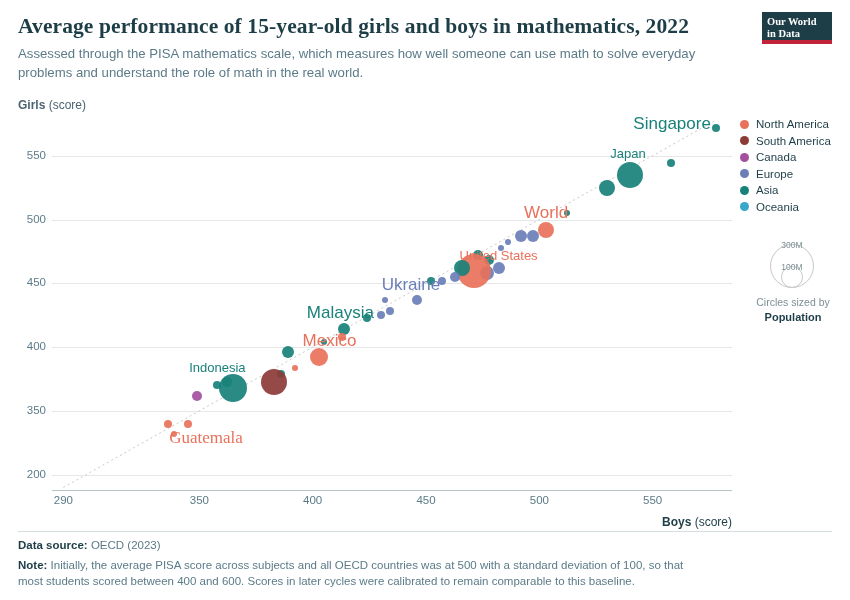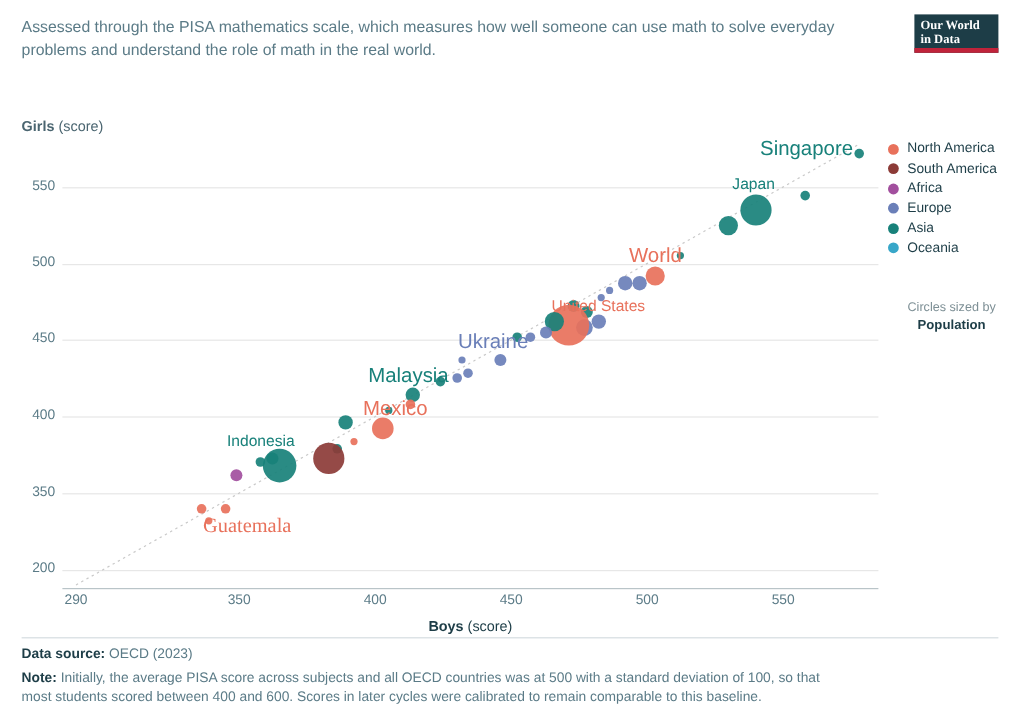--- a/index.html
+++ b/index.html
@@ -60,21 +60,21 @@
   .gridline{position:absolute;left:0;right:0;height:1px;background:#e7e7e7;}
   .ytick{
     position:absolute;left:-40px;width:34px;text-align:right;
     font-size:11.5px;color:#5b7b87;transform:translateY(-7px);
   }
   .xtick{
     position:absolute;top:374px;font-size:11.5px;color:#5b7b87;transform:translateX(-50%);
   }
   .x-axis-line{position:absolute;left:0;right:0;top:370px;height:1px;background:#b9c4c8;}
   .x-axis-title{
-    position:absolute;top:395px;left:0;width:680px;text-align:center;
+    position:absolute;top:395px;left:0;width:680px;text-align:right;
     font-size:12px;color:#1d3d47;
   }
   .x-axis-title b{font-weight:700;}
 
   .dot{
     position:absolute;border-radius:50%;
     transform:translate(-50%,-50%);
     box-sizing:border-box;
   }
   .dlabel{
@@ -118,20 +118,21 @@
   .foot-row{display:flex;justify-content:space-between;font-size:11.5px;color:#5b7b87;}
   .foot-row b{color:#1d3d47;font-weight:700;}
   .note{font-size:11.5px;color:#5b7b87;line-height:1.45;margin-top:6px;max-width:690px;}
   .note b{color:#1d3d47;font-weight:700;}
 </style>
 </head>
 <body>
 
 <div class="wrap">
 
+  <h1 class="title">Average performance of 15-year-old girls and boys in mathematics, 2022</h1>
   <p class="subtitle">Assessed through the PISA mathematics scale, which measures how well someone can use math to solve everyday problems and understand the role of math in the real world.</p>
 
   <div class="owid-logo">
     <div>Our World</div>
     <div>in Data</div>
     <div class="bar"></div>
   </div>
 
   <div class="chart-area">
     <div class="y-axis-label">
@@ -221,37 +222,43 @@
       <div class="legend-row">
         <span class="legend-dot" style="background: rgb(232, 113, 91);"></span>
         <span class="legend-label">North America</span>
       </div>
       <div class="legend-row">
         <span class="legend-dot" style="background: rgb(140, 59, 55);"></span>
         <span class="legend-label">South America</span>
       </div>
       <div class="legend-row">
         <span class="legend-dot" style="background: rgb(162, 79, 158);"></span>
-        <span class="legend-label">Africa</span>
+        <span class="legend-label">Canada</span>
       </div>
       <div class="legend-row">
         <span class="legend-dot" style="background: rgb(106, 127, 184);"></span>
         <span class="legend-label">Europe</span>
       </div>
       <div class="legend-row">
         <span class="legend-dot" style="background: rgb(24, 129, 122);"></span>
         <span class="legend-label">Asia</span>
       </div>
       <div class="legend-row">
         <span class="legend-dot" style="background: rgb(56, 167, 201);"></span>
         <span class="legend-label">Oceania</span>
       </div>
     </div>
 
   <div class="size-legend">
+    <div class="bubble-outer">
+      <div class="c1"></div>
+      <div class="c2"></div>
+      <div class="t1">300M</div>
+      <div class="t2">100M</div>
+    </div>
     <div class="size-cap">
       <span>Circles sized by</span><br>
       <b>Population</b>
     </div>
   </div>
 
   <div class="footer">
     <div class="rule"></div>
     <div class="foot-row">
       <div>

